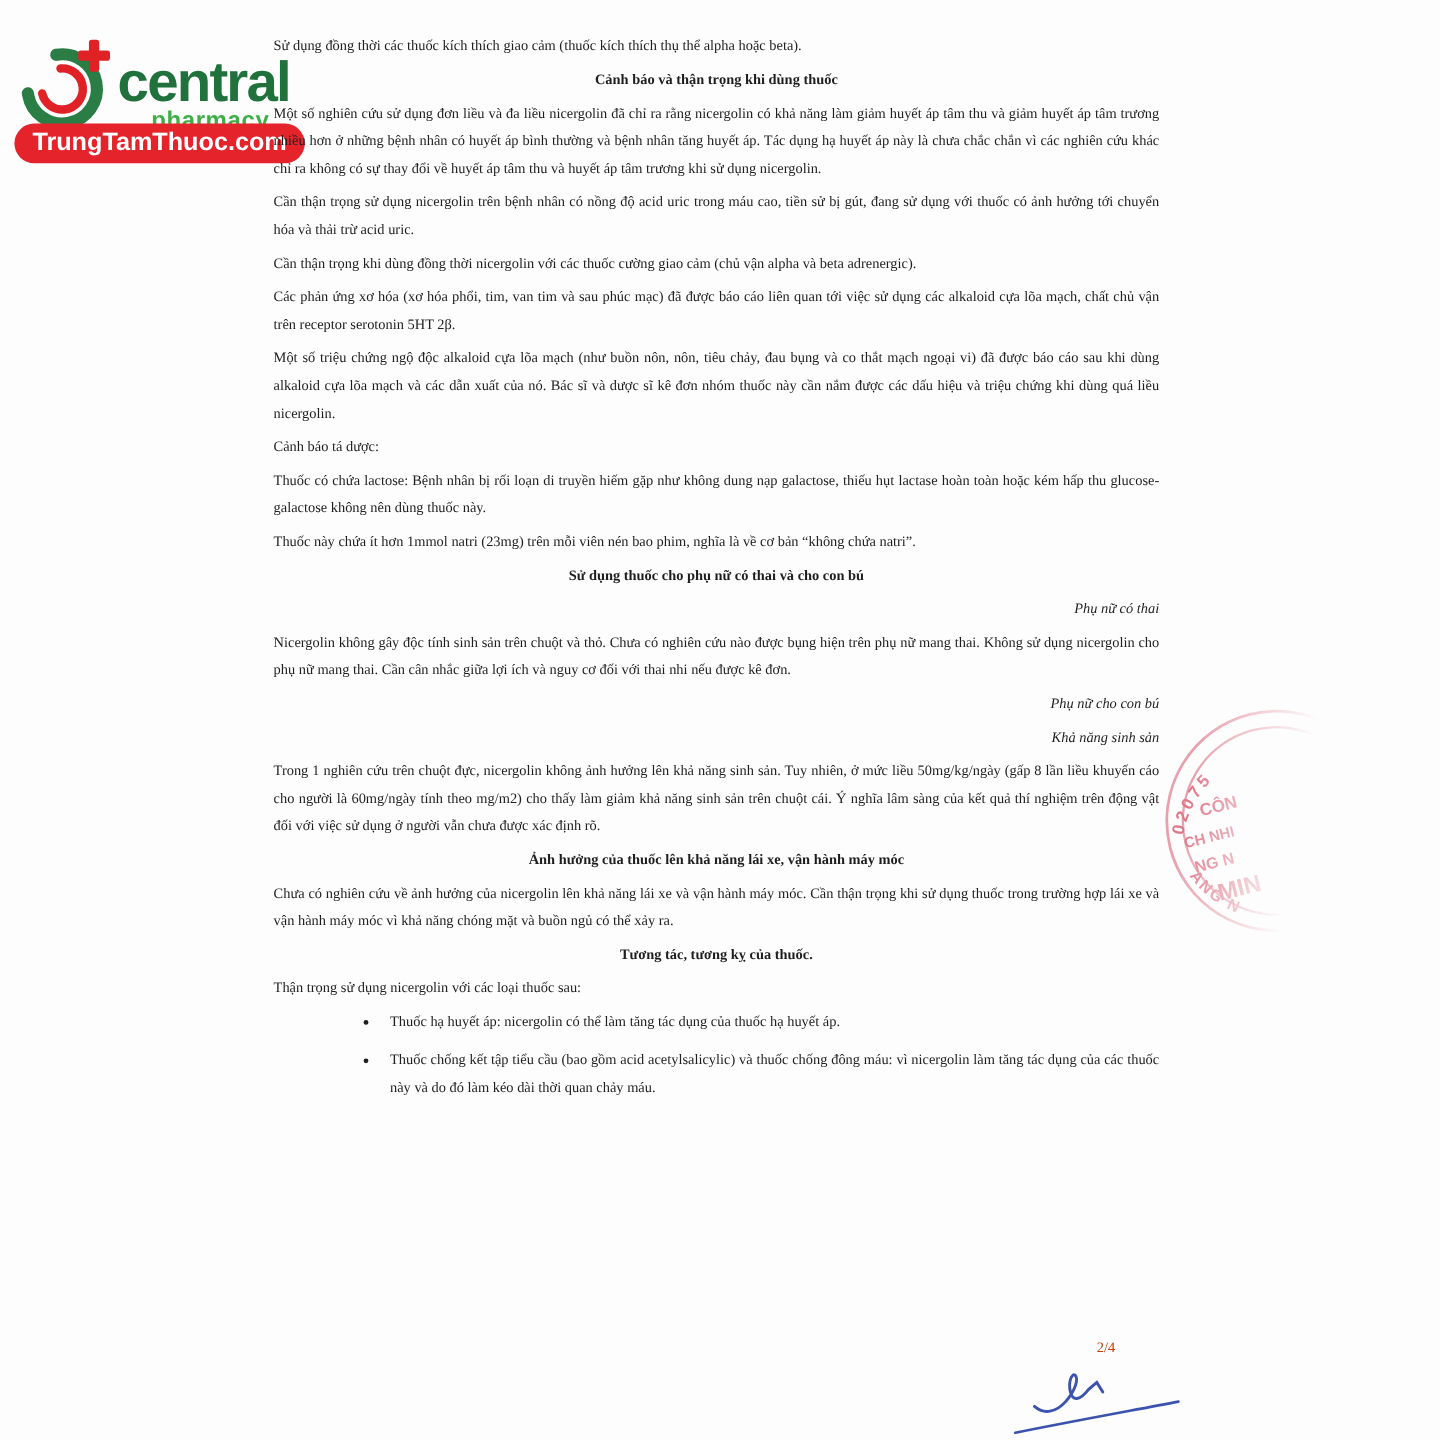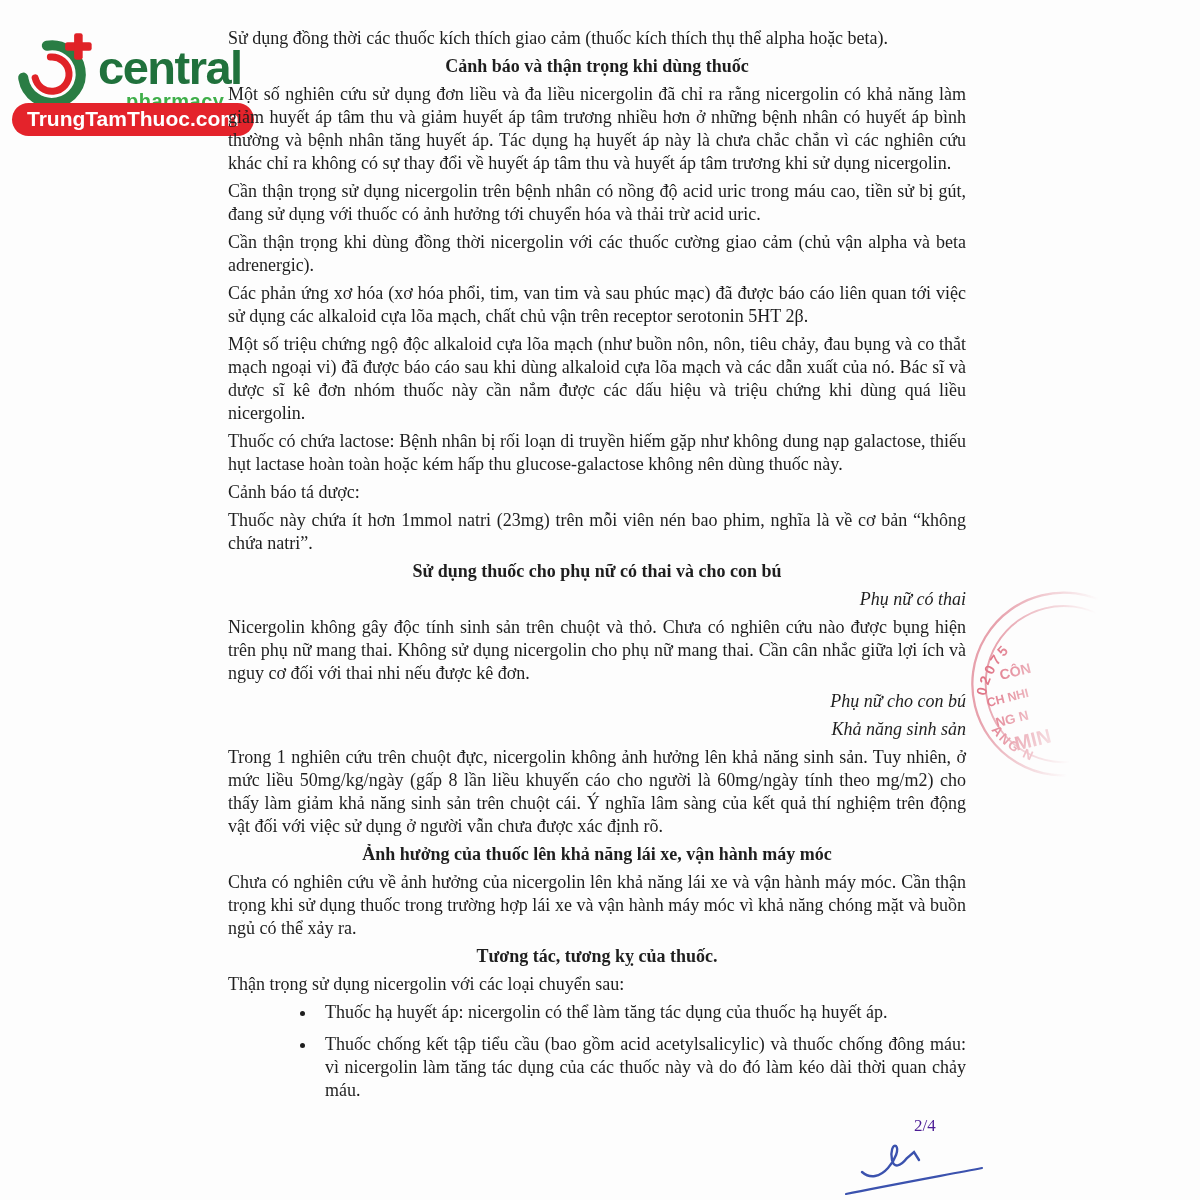--- a/index.html
+++ b/index.html
@@ -11,37 +11,37 @@
   .logo-icon{position:absolute;left:6px;top:8px;}
   .brand{position:absolute;left:88px;top:16px;font-family:"Liberation Sans",sans-serif;
          font-weight:bold;font-size:47px;color:#20713c;letter-spacing:-1.5px;}
   .brand-sub{position:absolute;left:116px;top:66px;font-family:"Liberation Sans",sans-serif;
          font-weight:bold;font-size:20px;color:#3fae49;letter-spacing:.5px;}
   .badge{position:absolute;left:2px;top:79px;background:#e4232b;color:#fff;border-radius:19px;
          font-family:"Liberation Sans",sans-serif;font-weight:bold;font-size:21px;
          padding:4px 15px 5px 15px;white-space:nowrap;}
 
   
-  .doc{position:absolute;left:228px;top:27px;width:738px;font-size:18px;line-height:23px;
+  .doc{position:absolute;left:228px;top:27px;width:738px;font-size:12px;line-height:23px;
        text-align:justify;}
   .doc p{margin:0 0 5px 0;}
   .doc p.h{font-weight:bold;margin:4px 0 5px 0;text-align:center;}
   .doc p.it{font-style:italic;margin:3px 0 5px 0;text-align:right;}
   .doc ul{margin:3px 0 0 0;padding-left:48px;}
   .doc li{margin-bottom:9px;padding-left:8px;margin-left:41px;}
 
   
   .stamp{position:absolute;left:964px;top:580px;width:185px;height:210px;overflow:hidden;
          -webkit-mask-image:linear-gradient(100deg,rgba(0,0,0,.95) 18%,rgba(0,0,0,.5) 38%,transparent 62%);
          mask-image:linear-gradient(100deg,rgba(0,0,0,.95) 18%,rgba(0,0,0,.5) 38%,transparent 62%);}
   .stamp svg{transform:rotate(-14deg);opacity:.85;}
   .stamp text{font-family:"Liberation Sans",sans-serif;fill:#d9556b;}
 
   
-  .pagenum{position:absolute;left:914px;top:1116px;font-size:17px;color:#4c1d95;}
+  .pagenum{position:absolute;left:914px;top:1116px;font-size:12px;color:#c2410c;}
   .signature{position:absolute;left:840px;top:1130px;}
 </style>
 </head>
 <body>
 
 <div class="page">
 
   <div class="logo">
     <svg class="logo-icon" width="78" height="78" viewBox="0 0 100 100">
       <circle cx="46" cy="54" r="37" fill="none" stroke="#2a7d44" stroke-width="13" stroke-linecap="round" stroke-dasharray="176 57" transform="rotate(-100 46 54)"></circle>
@@ -55,33 +55,33 @@
   </div>
 
   <div class="doc">
     <p>Sử dụng đồng thời các thuốc kích thích giao cảm (thuốc kích thích thụ thể alpha hoặc beta).</p>
     <p class="h">Cảnh báo và thận trọng khi dùng thuốc</p>
     <p>Một số nghiên cứu sử dụng đơn liều và đa liều nicergolin đã chỉ ra rằng nicergolin có khả năng làm giảm huyết áp tâm thu và giảm huyết áp tâm trương nhiều hơn ở những bệnh nhân có huyết áp bình thường và bệnh nhân tăng huyết áp. Tác dụng hạ huyết áp này là chưa chắc chắn vì các nghiên cứu khác chỉ ra không có sự thay đổi về huyết áp tâm thu và huyết áp tâm trương khi sử dụng nicergolin.</p>
     <p>Cần thận trọng sử dụng nicergolin trên bệnh nhân có nồng độ acid uric trong máu cao, tiền sử bị gút, đang sử dụng với thuốc có ảnh hưởng tới chuyển hóa và thải trừ acid uric.</p>
     <p>Cần thận trọng khi dùng đồng thời nicergolin với các thuốc cường giao cảm (chủ vận alpha và beta adrenergic).</p>
     <p>Các phản ứng xơ hóa (xơ hóa phổi, tim, van tim và sau phúc mạc) đã được báo cáo liên quan tới việc sử dụng các alkaloid cựa lõa mạch, chất chủ vận trên receptor serotonin 5HT 2β.</p>
     <p>Một số triệu chứng ngộ độc alkaloid cựa lõa mạch (như buồn nôn, nôn, tiêu chảy, đau bụng và co thắt mạch ngoại vi) đã được báo cáo sau khi dùng alkaloid cựa lõa mạch và các dẫn xuất của nó. Bác sĩ và dược sĩ kê đơn nhóm thuốc này cần nắm được các dấu hiệu và triệu chứng khi dùng quá liều nicergolin.</p>
+    <p>Cảnh báo tá dược:</p>
     <p>Thuốc có chứa lactose: Bệnh nhân bị rối loạn di truyền hiếm gặp như không dung nạp galactose, thiếu hụt lactase hoàn toàn hoặc kém hấp thu glucose-galactose không nên dùng thuốc này.</p>
-    <p>Cảnh báo tá dược:</p>
     <p>Thuốc này chứa ít hơn 1mmol natri (23mg) trên mỗi viên nén bao phim, nghĩa là về cơ bản “không chứa natri”.</p>
     <p class="h">Sử dụng thuốc cho phụ nữ có thai và cho con bú</p>
     <p class="it">Phụ nữ có thai</p>
     <p>Nicergolin không gây độc tính sinh sản trên chuột và thỏ. Chưa có nghiên cứu nào được bụng hiện trên phụ nữ mang thai. Không sử dụng nicergolin cho phụ nữ mang thai. Cần cân nhắc giữa lợi ích và nguy cơ đối với thai nhi nếu được kê đơn.</p>
     <p class="it">Phụ nữ cho con bú</p>
     <p class="it">Khả năng sinh sản</p>
     <p>Trong 1 nghiên cứu trên chuột đực, nicergolin không ảnh hưởng lên khả năng sinh sản. Tuy nhiên, ở mức liều 50mg/kg/ngày (gấp 8 lần liều khuyến cáo cho người là 60mg/ngày tính theo mg/m2) cho thấy làm giảm khả năng sinh sản trên chuột cái. Ý nghĩa lâm sàng của kết quả thí nghiệm trên động vật đối với việc sử dụng ở người vẫn chưa được xác định rõ.</p>
     <p class="h">Ảnh hưởng của thuốc lên khả năng lái xe, vận hành máy móc</p>
     <p>Chưa có nghiên cứu về ảnh hưởng của nicergolin lên khả năng lái xe và vận hành máy móc. Cần thận trọng khi sử dụng thuốc trong trường hợp lái xe và vận hành máy móc vì khả năng chóng mặt và buồn ngủ có thể xảy ra.</p>
     <p class="h">Tương tác, tương kỵ của thuốc.</p>
-    <p>Thận trọng sử dụng nicergolin với các loại chuyển sau:</p>
+    <p>Thận trọng sử dụng nicergolin với các loại thuốc sau:</p>
     <ul>
       <li>Thuốc hạ huyết áp: nicergolin có thể làm tăng tác dụng của thuốc hạ huyết áp.</li>
       <li>Thuốc chống kết tập tiểu cầu (bao gồm acid acetylsalicylic) và thuốc chống đông máu: vì nicergolin làm tăng tác dụng của các thuốc này và do đó làm kéo dài thời quan chảy máu.</li>
     </ul>
   </div>
 
   <div class="stamp">
     <svg width="200" height="210" viewBox="0 0 210 210">
       <defs>
         <path id="arcTop" d="M 18 110 A 90 90 0 0 1 192 110"></path>

